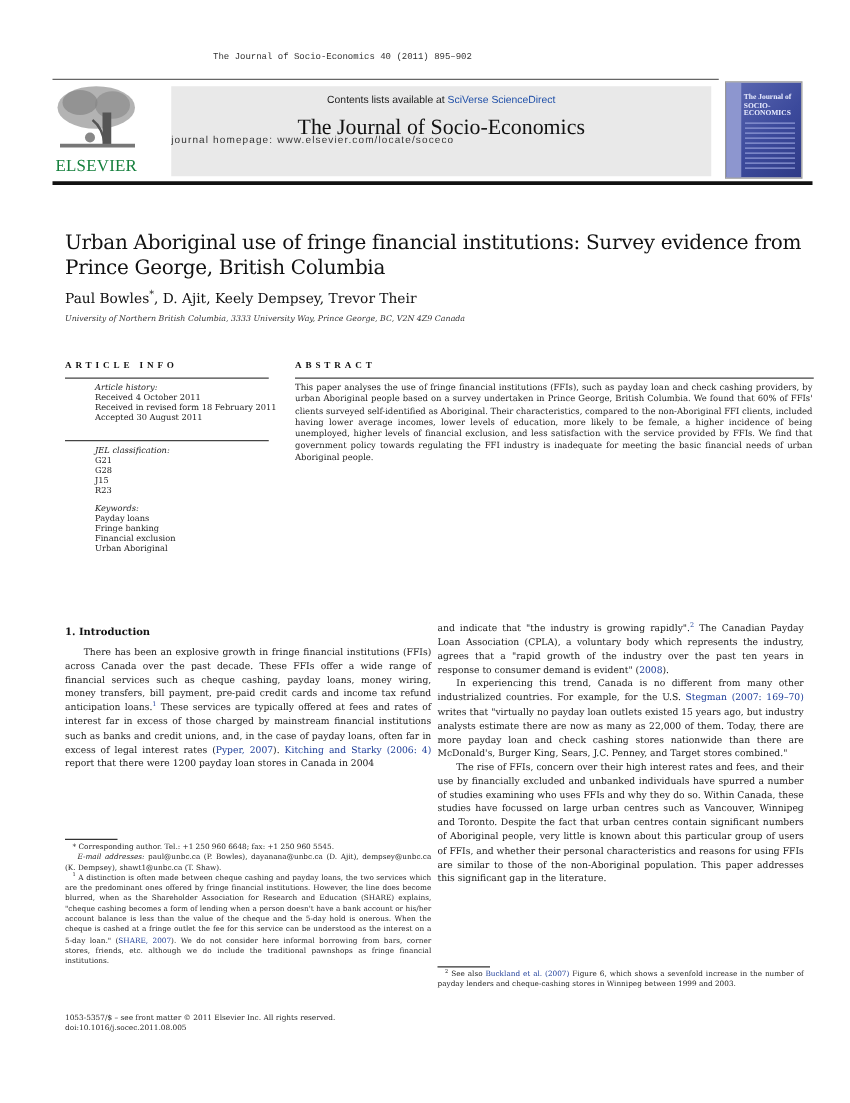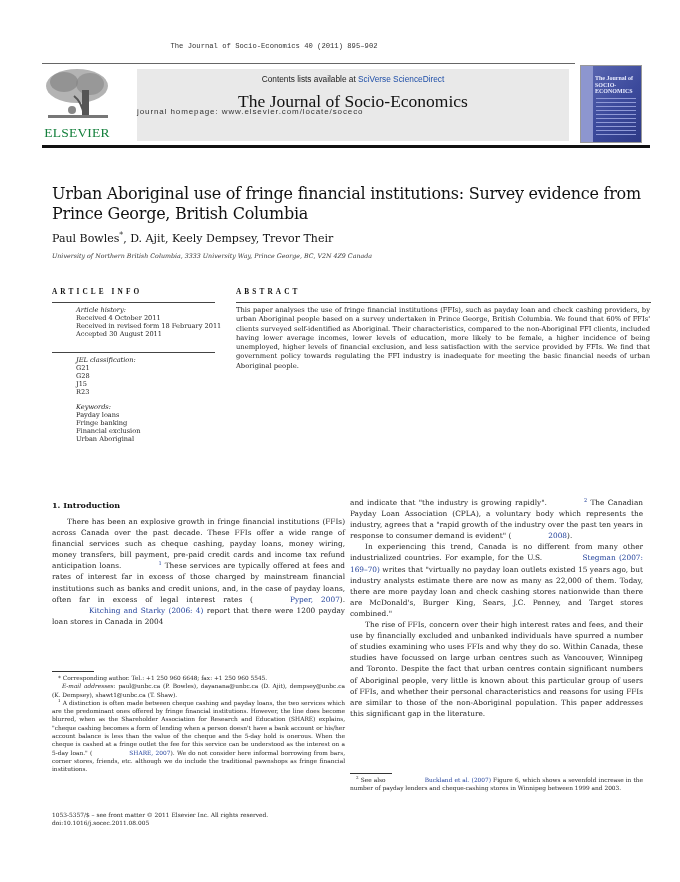--- a/index.html
+++ b/index.html
@@ -32,21 +32,21 @@
   .ab-rule { top: 302px; left: 236px; width: 415px; height: 1px; background: #444; }
   .ai-block { left: 52px; font-size: 6.6px; line-height: 8.1px; color: #222; width: 175px; margin-left: 24px; }
   .ai-block .lbl { font-style: italic; }
   .ai-rule2 { top: 352px; left: 52px; width: 163px; height: 1px; background: #444; }
   .abstract { top: 306px; left: 236px; width: 414px; font-size: 6.75px; line-height: 9.3px; color: #1a1a1a; text-align: justify; }
   .abstract .copy { display: block; text-align: right; }
   .sec-head { top: 500px; left: 52px; font-size: 8px; font-weight: bold; color: #111; }
   .col { font-size: 7.35px; line-height: 11.1px; color: #1a1a1a; text-align: justify; width: 293px; }
   .col p { margin: 0; }
   .indent { text-indent: 15px; }
-  .ref { color: #1f3f9a; margin-left: 37px; }
+  .ref { color: #1f3f9a; }
   .col-left { top: 516px; left: 52px; }
   .col-right { top: 497px; left: 350px; }
   .fn-rule-l { top: 671px; left: 52px; width: 42px; height: 1px; background: #333; }
   .fn-rule-r { top: 773px; left: 350px; width: 42px; height: 1px; background: #333; }
   .footnotes { font-size: 5.85px; line-height: 8.3px; color: #222; text-align: justify; width: 293px; }
   .footnotes p { margin: 0; }
   .fn-left { top: 674px; left: 52px; }
   .fn-right { top: 776px; left: 350px; }
   .front { top: 811px; left: 52px; font-size: 5.9px; line-height: 8.3px; color: #222; }
   sup { font-size: 70%; line-height: 0; }

